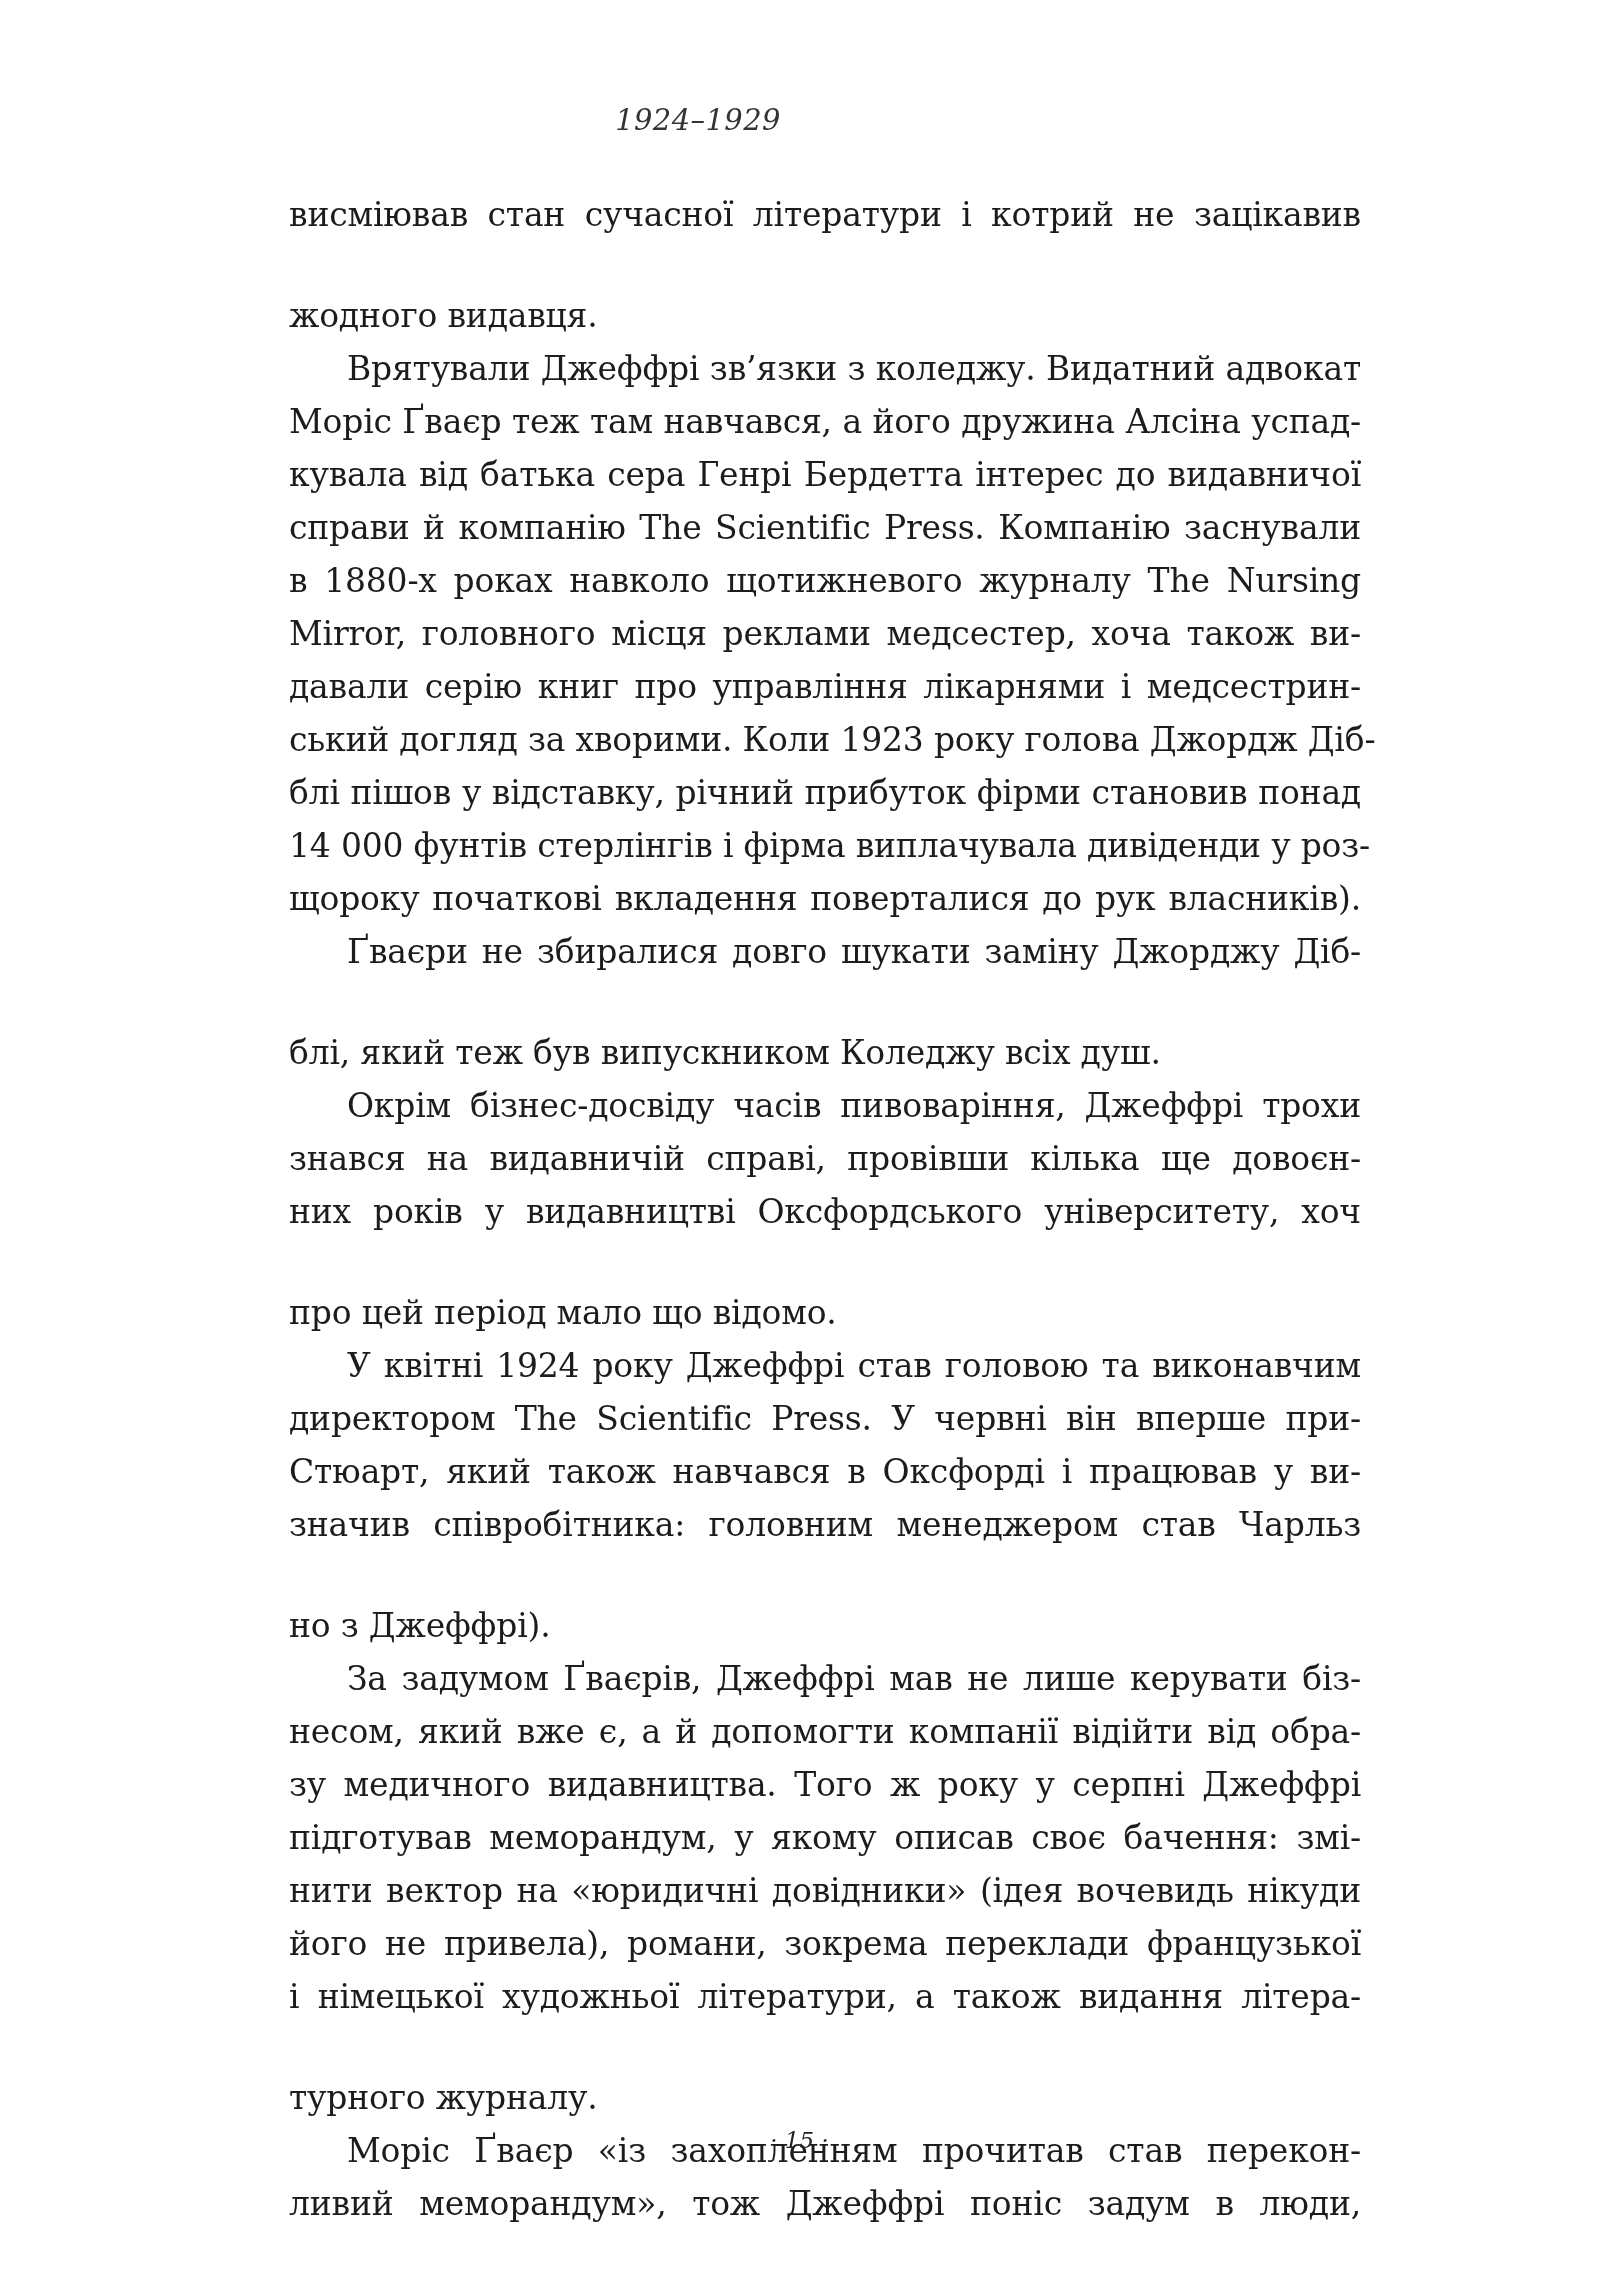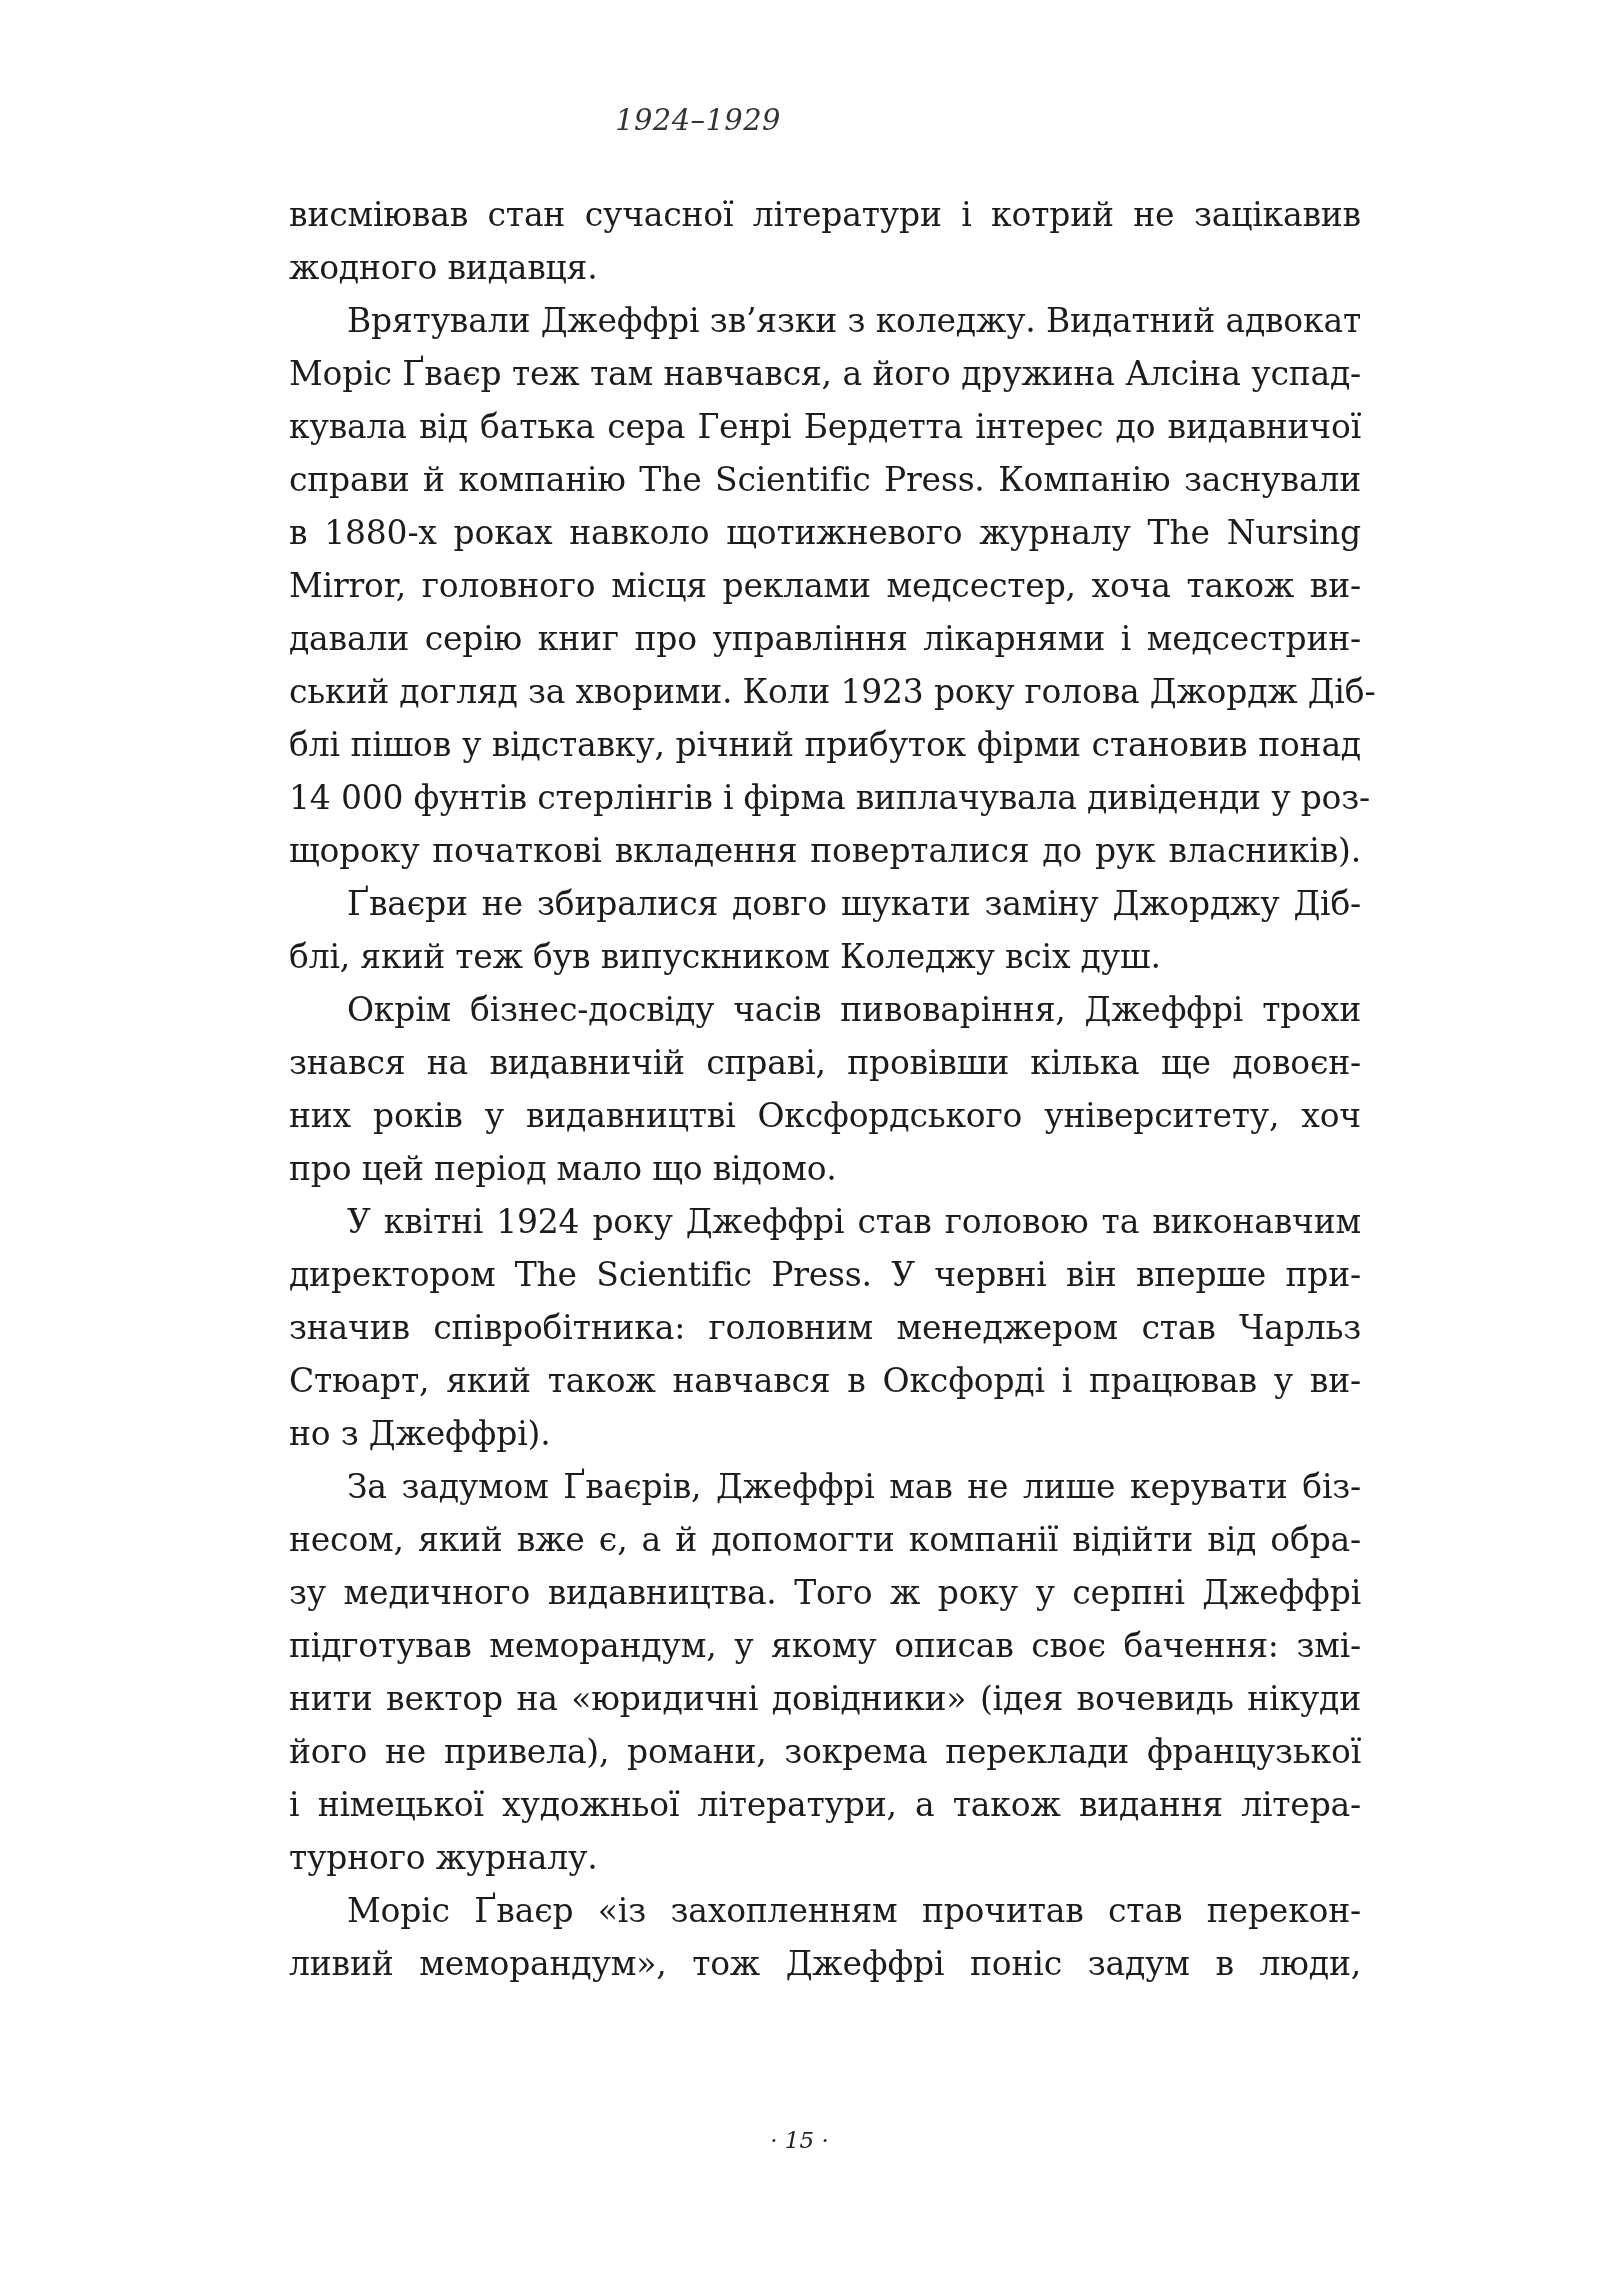--- a/index.html
+++ b/index.html
@@ -38,20 +38,21 @@
     height: 53px;
     line-height: 53px;
     font-size: 33px;
     white-space: nowrap;
     text-align: justify;
     text-align-last: justify;
     letter-spacing: -0.2px;
   }
   .line.last {
     text-align-last: left;
+    margin-top: 48px;
   }
   .line.indent {
     padding-left: 58px;
   }
   .folio {
     position: absolute;
     top: 2127px;
     left: 0;
     width: 1599px;
     text-align: center;
@@ -81,22 +82,22 @@
     <span class="line">14 000 фунтів стерлінгів і фірма виплачувала дивіденди у роз-</span>
     <span class="line">щороку початкові вкладення поверталися до рук власників).</span>
     <span class="line indent">Ґваєри не збиралися довго шукати заміну Джорджу Діб-</span>
     <span class="line last">блі, який теж був випускником Коледжу всіх душ.</span>
     <span class="line indent">Окрім бізнес-досвіду часів пивоваріння, Джеффрі трохи</span>
     <span class="line">знався на видавничій справі, провівши кілька ще довоєн-</span>
     <span class="line">них років у видавництві Оксфордського університету, хоч</span>
     <span class="line last">про цей період мало що відомо.</span>
     <span class="line indent">У квітні 1924 року Джеффрі став головою та виконавчим</span>
     <span class="line">директором The Scientific Press. У червні він вперше при-</span>
+    <span class="line">Стюарт, який також навчався в Оксфорді і працював у ви-</span>
     <span class="line">значив співробітника: головним менеджером став Чарльз</span>
-    <span class="line">Стюарт, який також навчався в Оксфорді і працював у ви-</span>
     <span class="line last">но з Джеффрі).</span>
     <span class="line indent">За задумом Ґваєрів, Джеффрі мав не лише керувати біз-</span>
     <span class="line">несом, який вже є, а й допомогти компанії відійти від обра-</span>
     <span class="line">зу медичного видавництва. Того ж року у серпні Джеффрі</span>
     <span class="line">підготував меморандум, у якому описав своє бачення: змі-</span>
     <span class="line">нити вектор на «юридичні довідники» (ідея вочевидь нікуди</span>
     <span class="line">його не привела), романи, зокрема переклади французької</span>
     <span class="line">і німецької художньої літератури, а також видання літера-</span>
     <span class="line last">турного журналу.</span>
     <span class="line indent">Моріс Ґваєр «із захопленням прочитав став перекон-</span>

